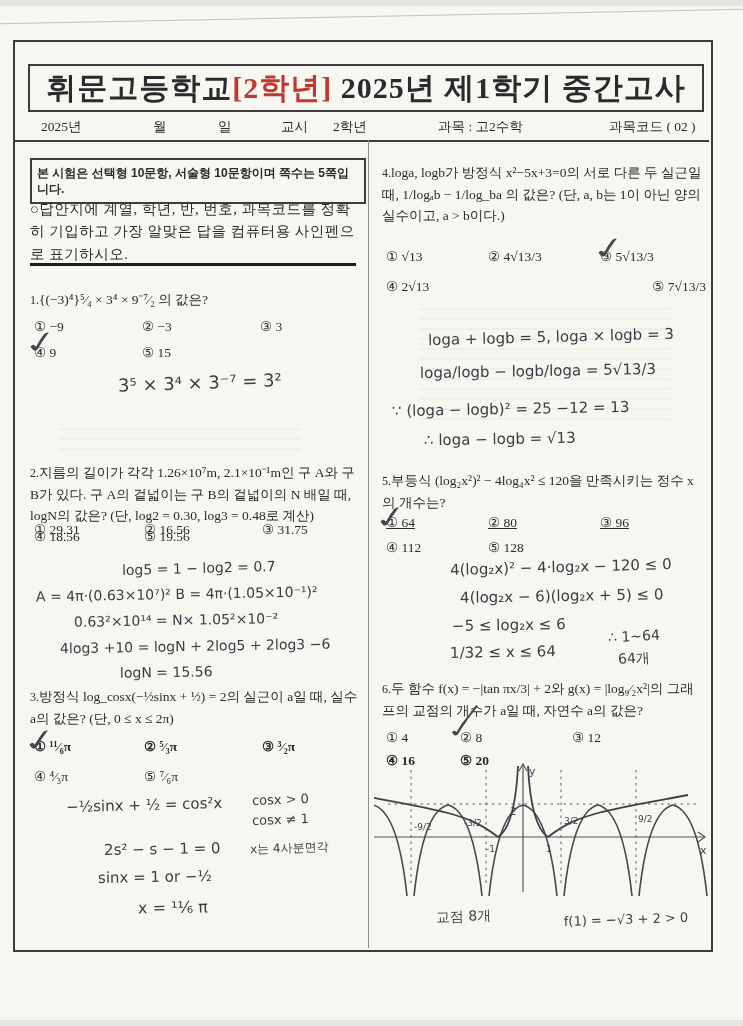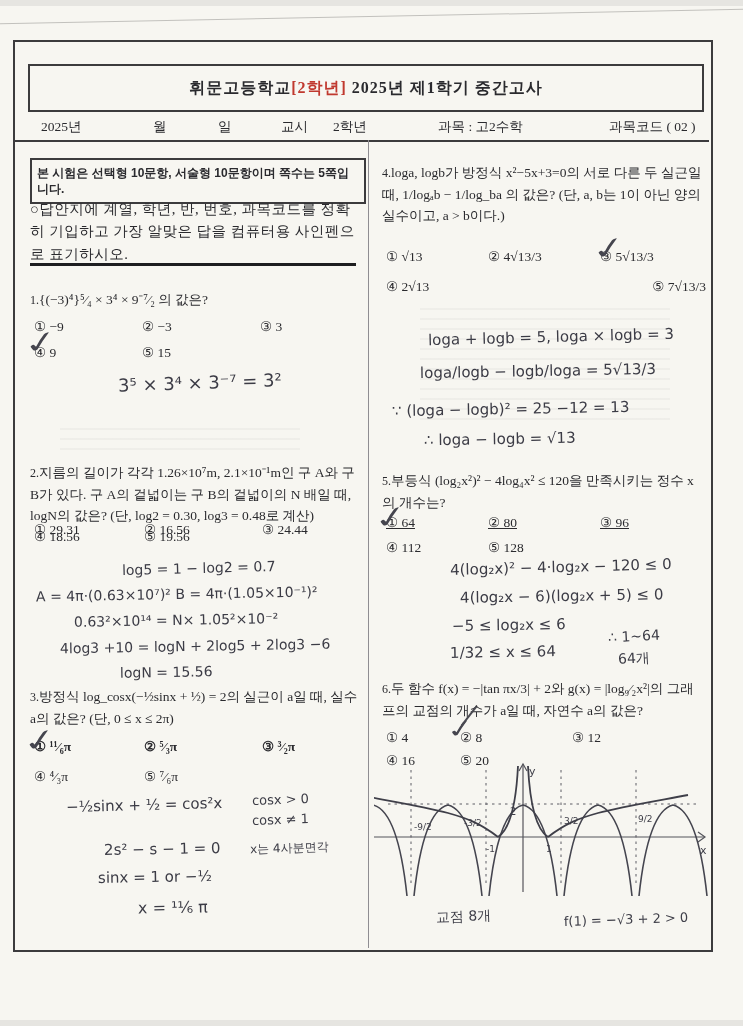--- a/index.html
+++ b/index.html
@@ -19,21 +19,21 @@
   }
   .frame{
     position:absolute;left:13px;top:40px;width:696px;height:908px;
     border:2px solid #3c3b3d;background:transparent;
   }
   .titlebox{
     position:absolute;left:28px;top:64px;width:672px;height:44px;
     border:2px solid #3c3b3d;
     display:flex;align-items:center;justify-content:center;
   }
-  .titletext{font-size:16px;font-weight:bold;letter-spacing:1px;white-space:nowrap;}
+  .titletext{font-size:30px;font-weight:bold;letter-spacing:1px;white-space:nowrap;}
   .titletext .red{color:#c0392f;}
   .inforow{position:absolute;left:13px;top:112px;width:696px;height:28px;border-bottom:2px solid #3c3b3d;font-size:13.5px;}
   .inforow span{position:absolute;top:6px;white-space:nowrap;}
   .divider{position:absolute;left:368px;top:140px;width:1px;height:808px;background:#8f8d92;}
   .noticebox{
     position:absolute;left:30px;top:158px;width:322px;
     border:2px solid #3c3b3d;padding:5px 5px;
     font-family:"Liberation Sans", sans-serif;font-weight:bold;font-size:12px;line-height:1.35;
   }
   .instructions{
@@ -99,21 +99,21 @@
   <span class="opt" style="width:108px">④ 9</span>
   <span class="opt">⑤ 15</span>
 </div>
 <span class="check" style="left:28px;top:330px;">✓</span>
 <div class="hand" style="left:118px;top:372px;font-size:18px;transform:rotate(-2deg);">3⁵ × 3⁴ × 3⁻⁷ = 3²</div>
 
 <div class="stem" style="left:30px;top:462px;width:332px;"><span class="num">2.</span><span>지름의 길이가 각각 1.26×10⁷m, 2.1×10⁻¹m인 구 A와 구 B가 있다. 구 A의 겉넓이는 구 B의 겉넓이의 N 배일 때, logN의 값은? (단, log2 = 0.30, log3 = 0.48로 계산)</span></div>
 <div class="optrow" style="left:34px;top:521px;width:320px;">
   <span class="opt" style="width:110px">① 29.31</span>
   <span class="opt" style="width:118px">② 16.56</span>
-  <span class="opt">③ 24.44</span>
+  <span class="opt">③ 31.75</span>
 </div>
 <div class="optrow" style="left:34px;top:528px;width:320px;">
   <span class="opt" style="width:110px">④ 18.56</span>
   <span class="opt">⑤ 19.56</span>
 </div>
 <div class="hand" style="left:122px;top:560px;font-size:14px;transform:rotate(-1.5deg);">log5 = 1 − log2 = 0.7</div>
 <div class="hand" style="left:36px;top:586px;font-size:14px;transform:rotate(-1deg);">A = 4π·(0.63×10⁷)²   B = 4π·(1.05×10⁻¹)²</div>
 <div class="hand" style="left:74px;top:612px;font-size:14px;transform:rotate(-1deg);">0.63²×10¹⁴ = N× 1.05²×10⁻²</div>
 <div class="hand" style="left:60px;top:638px;font-size:14px;transform:rotate(-1deg);">4log3 +10 = logN + 2log5 + 2log3 −6</div>
 <div class="hand" style="left:120px;top:664px;font-size:14px;transform:rotate(-1deg);">logN = 15.56</div>
@@ -170,21 +170,21 @@
 <div class="hand" style="left:450px;top:643px;font-size:15px;transform:rotate(-1deg);">1/32 ≤ x ≤ 64</div>
 <div class="hand" style="left:608px;top:628px;font-size:14px;transform:rotate(-3deg);">∴ 1~64</div>
 <div class="hand" style="left:618px;top:650px;font-size:14px;transform:rotate(-3deg);">64개</div>
 
 <div class="stem" style="left:382px;top:678px;width:324px;"><span class="num">6.</span><span>두 함수 f(x) = −|tan πx/3| + 2와 g(x) = |log₉⁄₂x²|의 그래프의 교점의 개수가 a일 때, 자연수 a의 값은?</span></div>
 <div class="optrow" style="left:386px;top:729px;width:320px;">
   <span class="opt" style="width:74px">① 4</span>
   <span class="opt" style="width:112px">② 8</span>
   <span class="opt">③ 12</span>
 </div>
-<div class="optrow" style="left:386px;top:752px;width:320px;">
+<div class="optrow" style="left:386px;top:752px;width:320px;font-weight:bold;">
   <span class="opt" style="width:74px">④ 16</span>
   <span class="opt">⑤ 20</span>
 </div>
 <span class="check" style="left:450px;top:719px;font-size:22px;">✓</span>
 <div class="penline" style="left:468px;top:704px;width:1.5px;height:24px;transform:rotate(38deg);"></div>
 
 <svg style="position:absolute;left:374px;top:762px;" width="336" height="180" viewBox="0 0 336 180">
 
   <g stroke="#5c5c64" stroke-width="1" stroke-dasharray="2.5 4" fill="none">
     <line x1="37" y1="8" x2="37" y2="125"></line>

